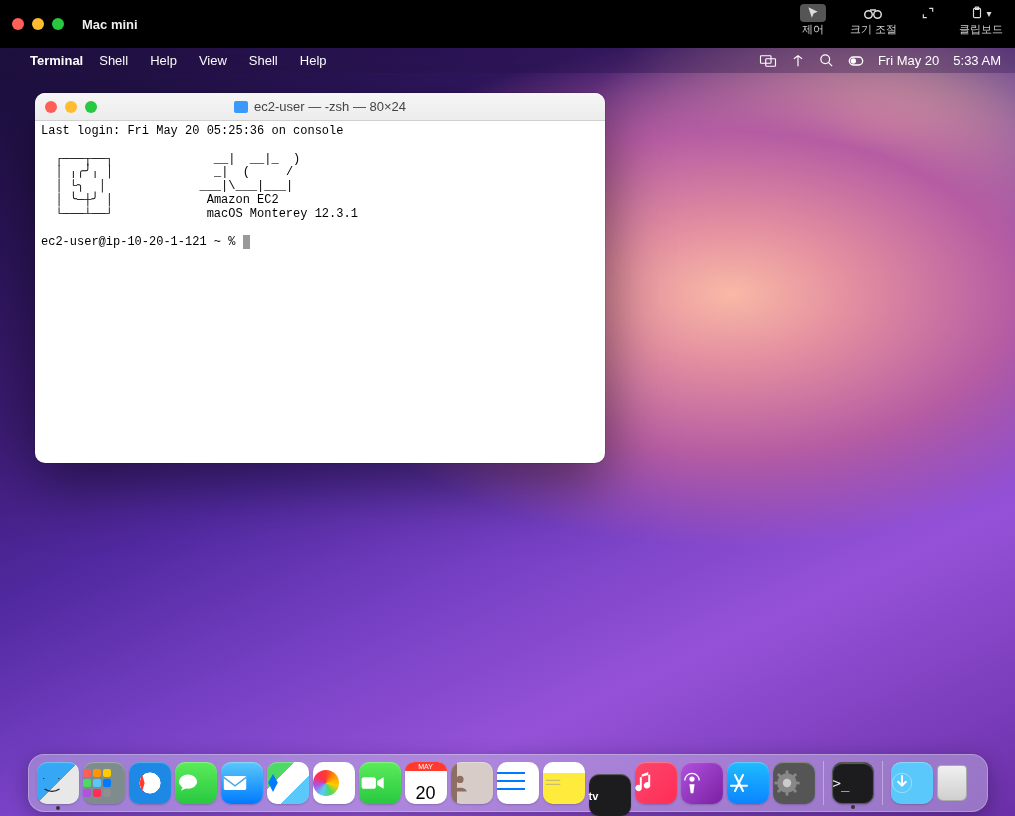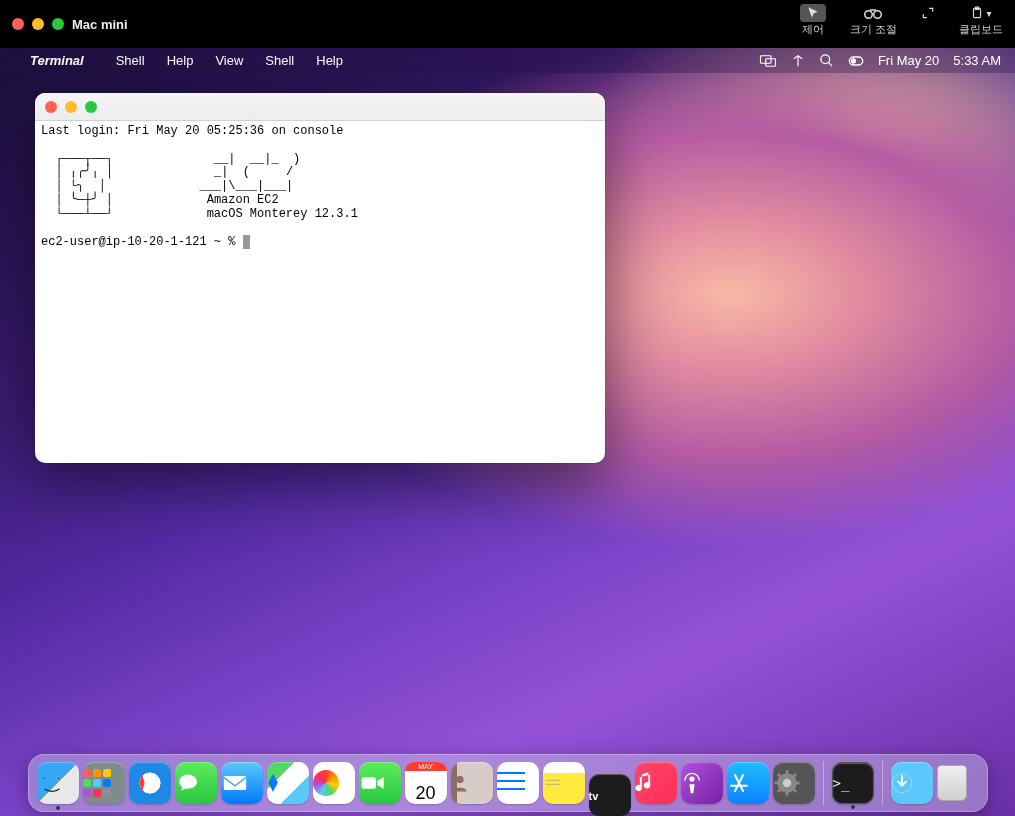--- a/index.html
+++ b/index.html
@@ -26,21 +26,21 @@
   gap: 8px;
   align-items: center;
 }
 .traffic-light {
   width: 12px; height: 12px; border-radius: 50%;
 }
 .tl-red { background: #ff5f57; }
 .tl-yellow { background: #febc2e; }
 .tl-green { background: #28c840; }
 .top-bar .title {
-  margin-left: 8px;
+  margin-left: 18px;
   font-size: 13px;
   font-weight: 600;
   color: #eee;
 }
 .top-bar .right-tools {
   position: absolute;
   right: 12px;
   top: 4px;
   display: flex;
   gap: 24px;
@@ -87,22 +87,21 @@
   font-size: 13px;
   backdrop-filter: blur(20px);
   background: rgba(40, 20, 70, 0.3);
 }
 .menubar .apple {
   font-size: 15px;
   margin-right: 16px;
 }
 .menubar .app-name {
   font-weight: 700;
-  margin-right: 32px;
-  font-style: italic;
+  margin-right: 16px;
 }
 .menubar .menu-item {
   margin-right: 22px;
   font-weight: 400;
 }
 .menubar .spacer { flex: 1; }
 .menubar .status-item {
   margin-left: 14px;
   font-size: 13px;
   display: flex;
@@ -383,20 +382,24 @@
   </div>
 
 
   <div class="terminal-window">
     <div class="terminal-titlebar">
       <div class="traffic-lights">
         <div class="traffic-light tl-red"></div>
         <div class="traffic-light tl-yellow"></div>
         <div class="traffic-light tl-green"></div>
       </div>
+      <div class="terminal-title">
+        <span class="home-icon"></span>
+        <span>ec2-user — -zsh — 80×24</span>
+      </div>
     </div>
     <div class="terminal-body"><span>Last login: Fri May 20 05:25:36 on console</span>
 
 <span>  ┌───┬──┐ </span><span>             __|  __|_  )</span>
 <span>  │ ╷╭╯╷ │ </span><span>             _|  (     /</span>
 <span>  │ └╮  │ </span><span>            ___|\___|___|</span>
 <span>  │ ╰─┼╯ │ </span><span>            Amazon EC2</span>
 <span>  └───┴──┘ </span><span>            macOS Monterey 12.3.1</span>
 
 <span>ec2-user@ip-10-20-1-121 ~ % </span><span class="cursor-block"></span></div>

